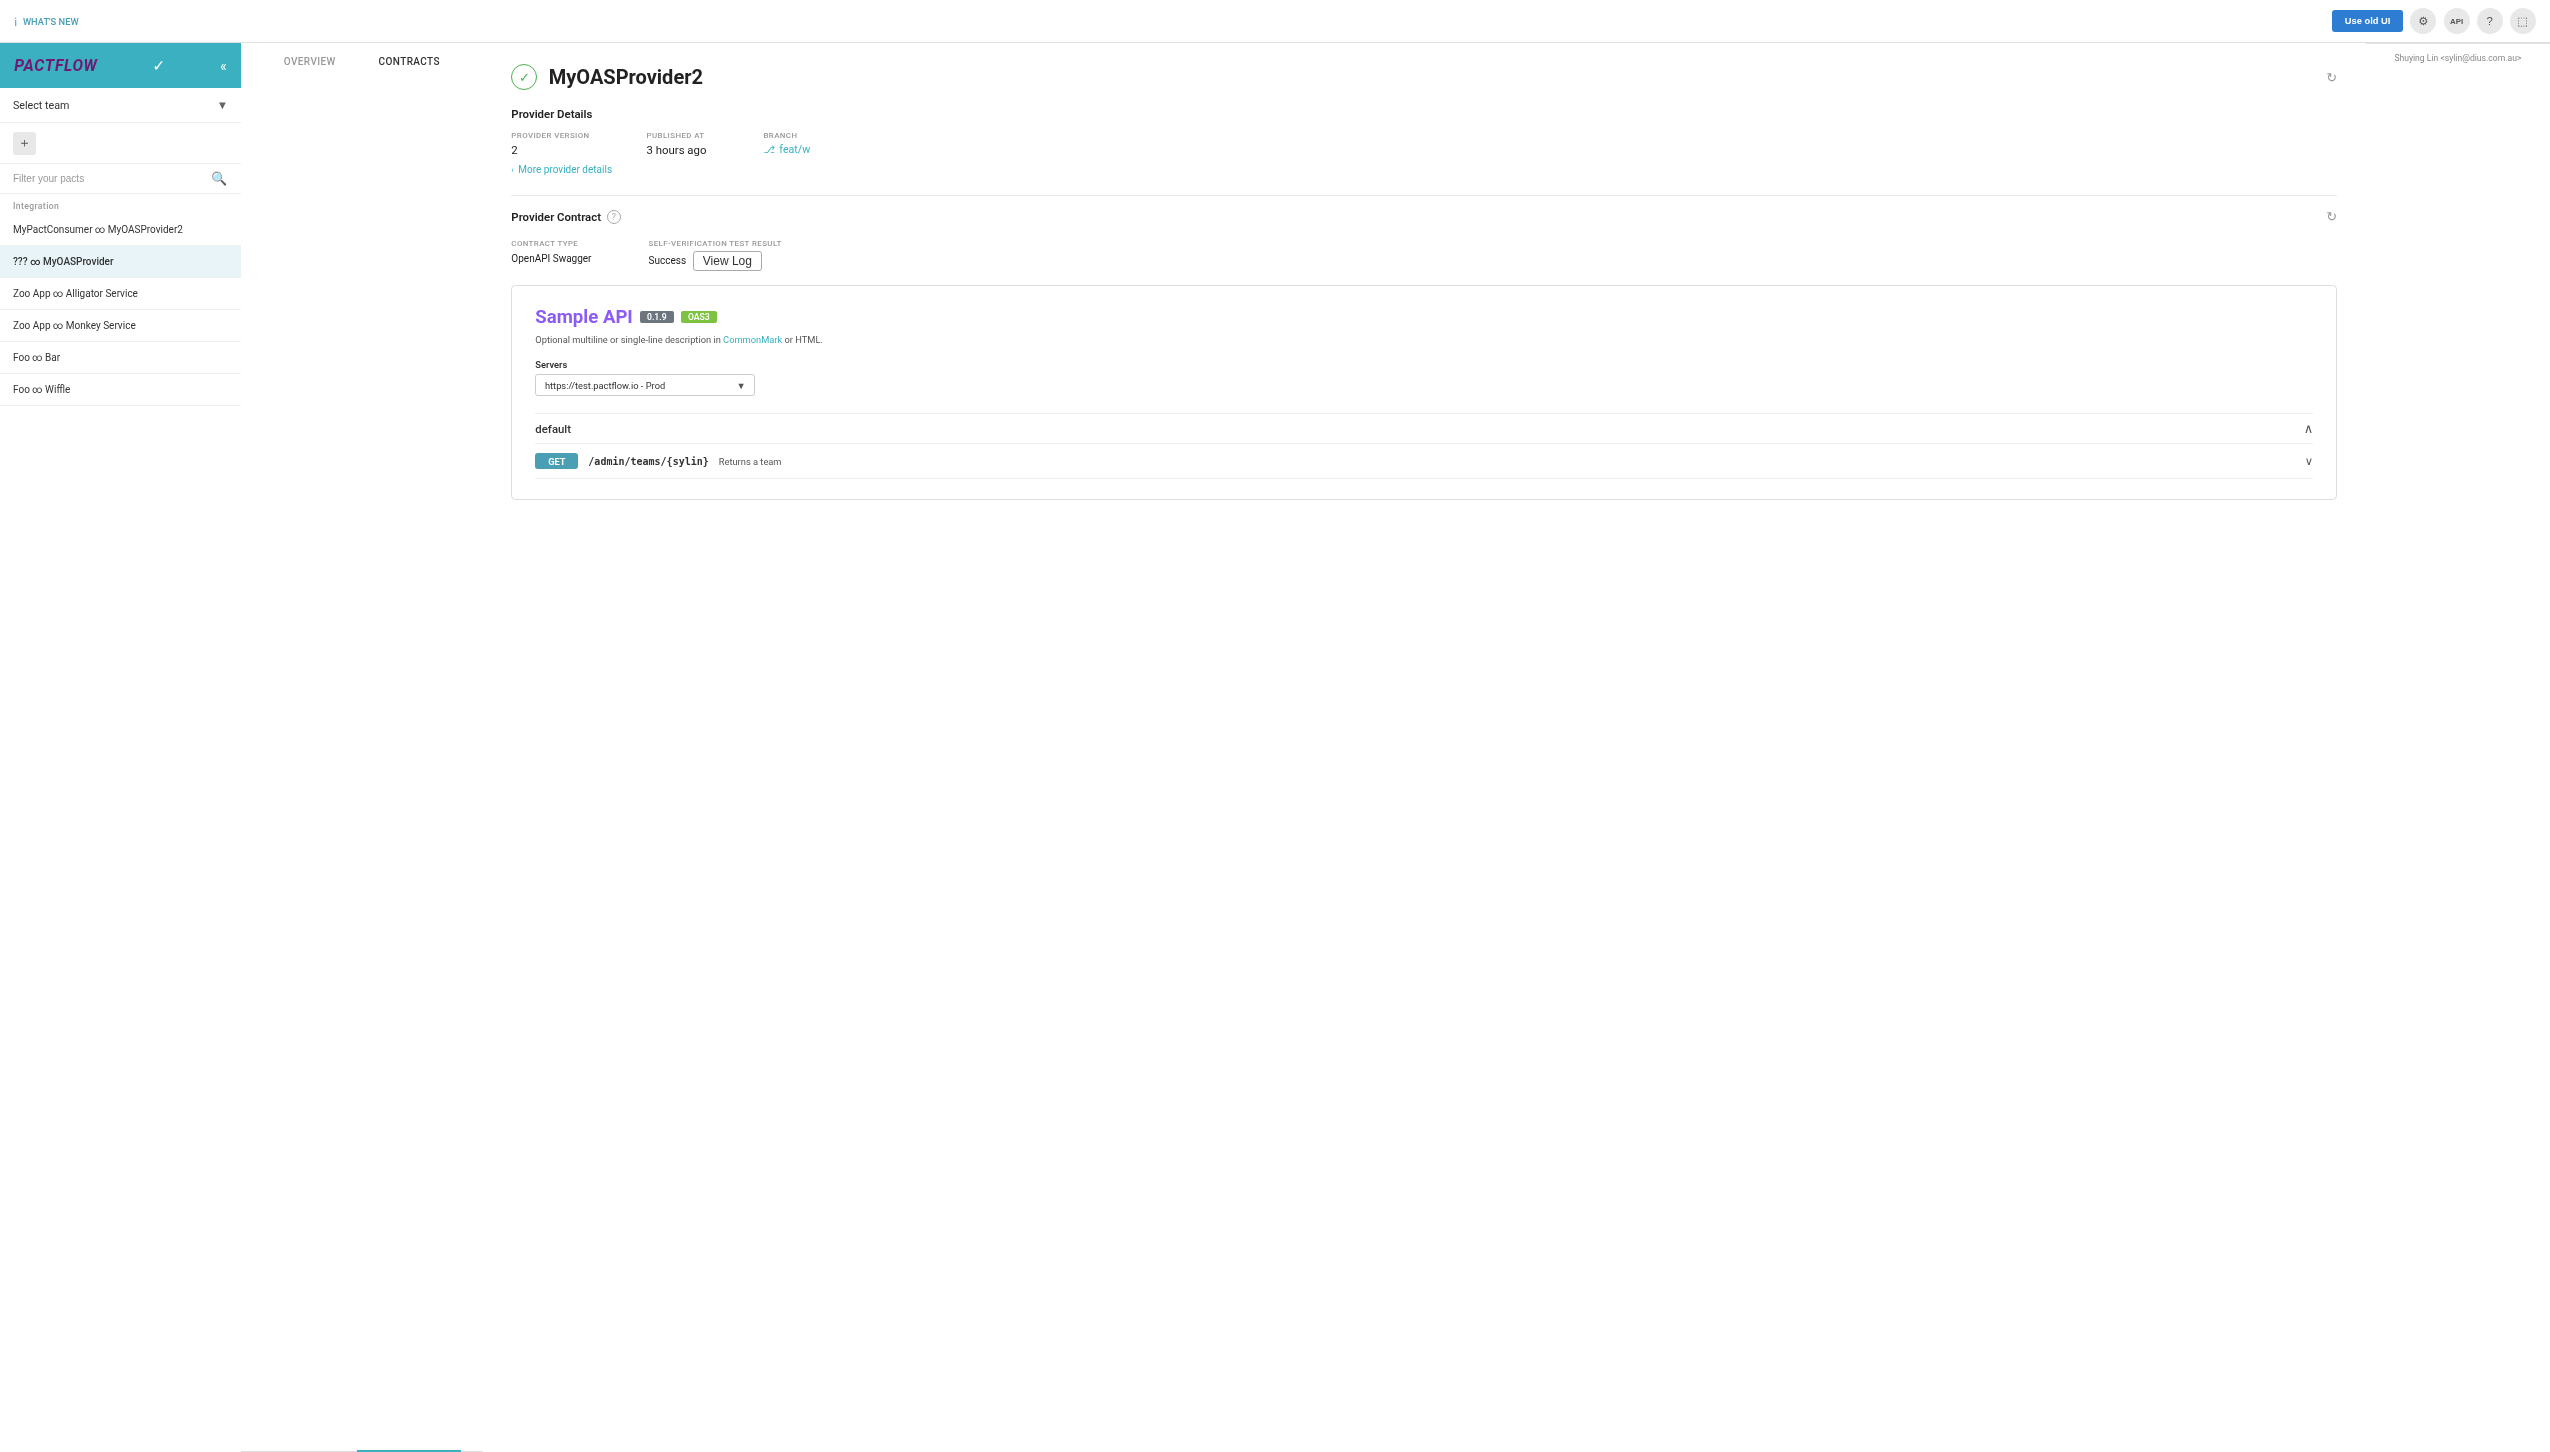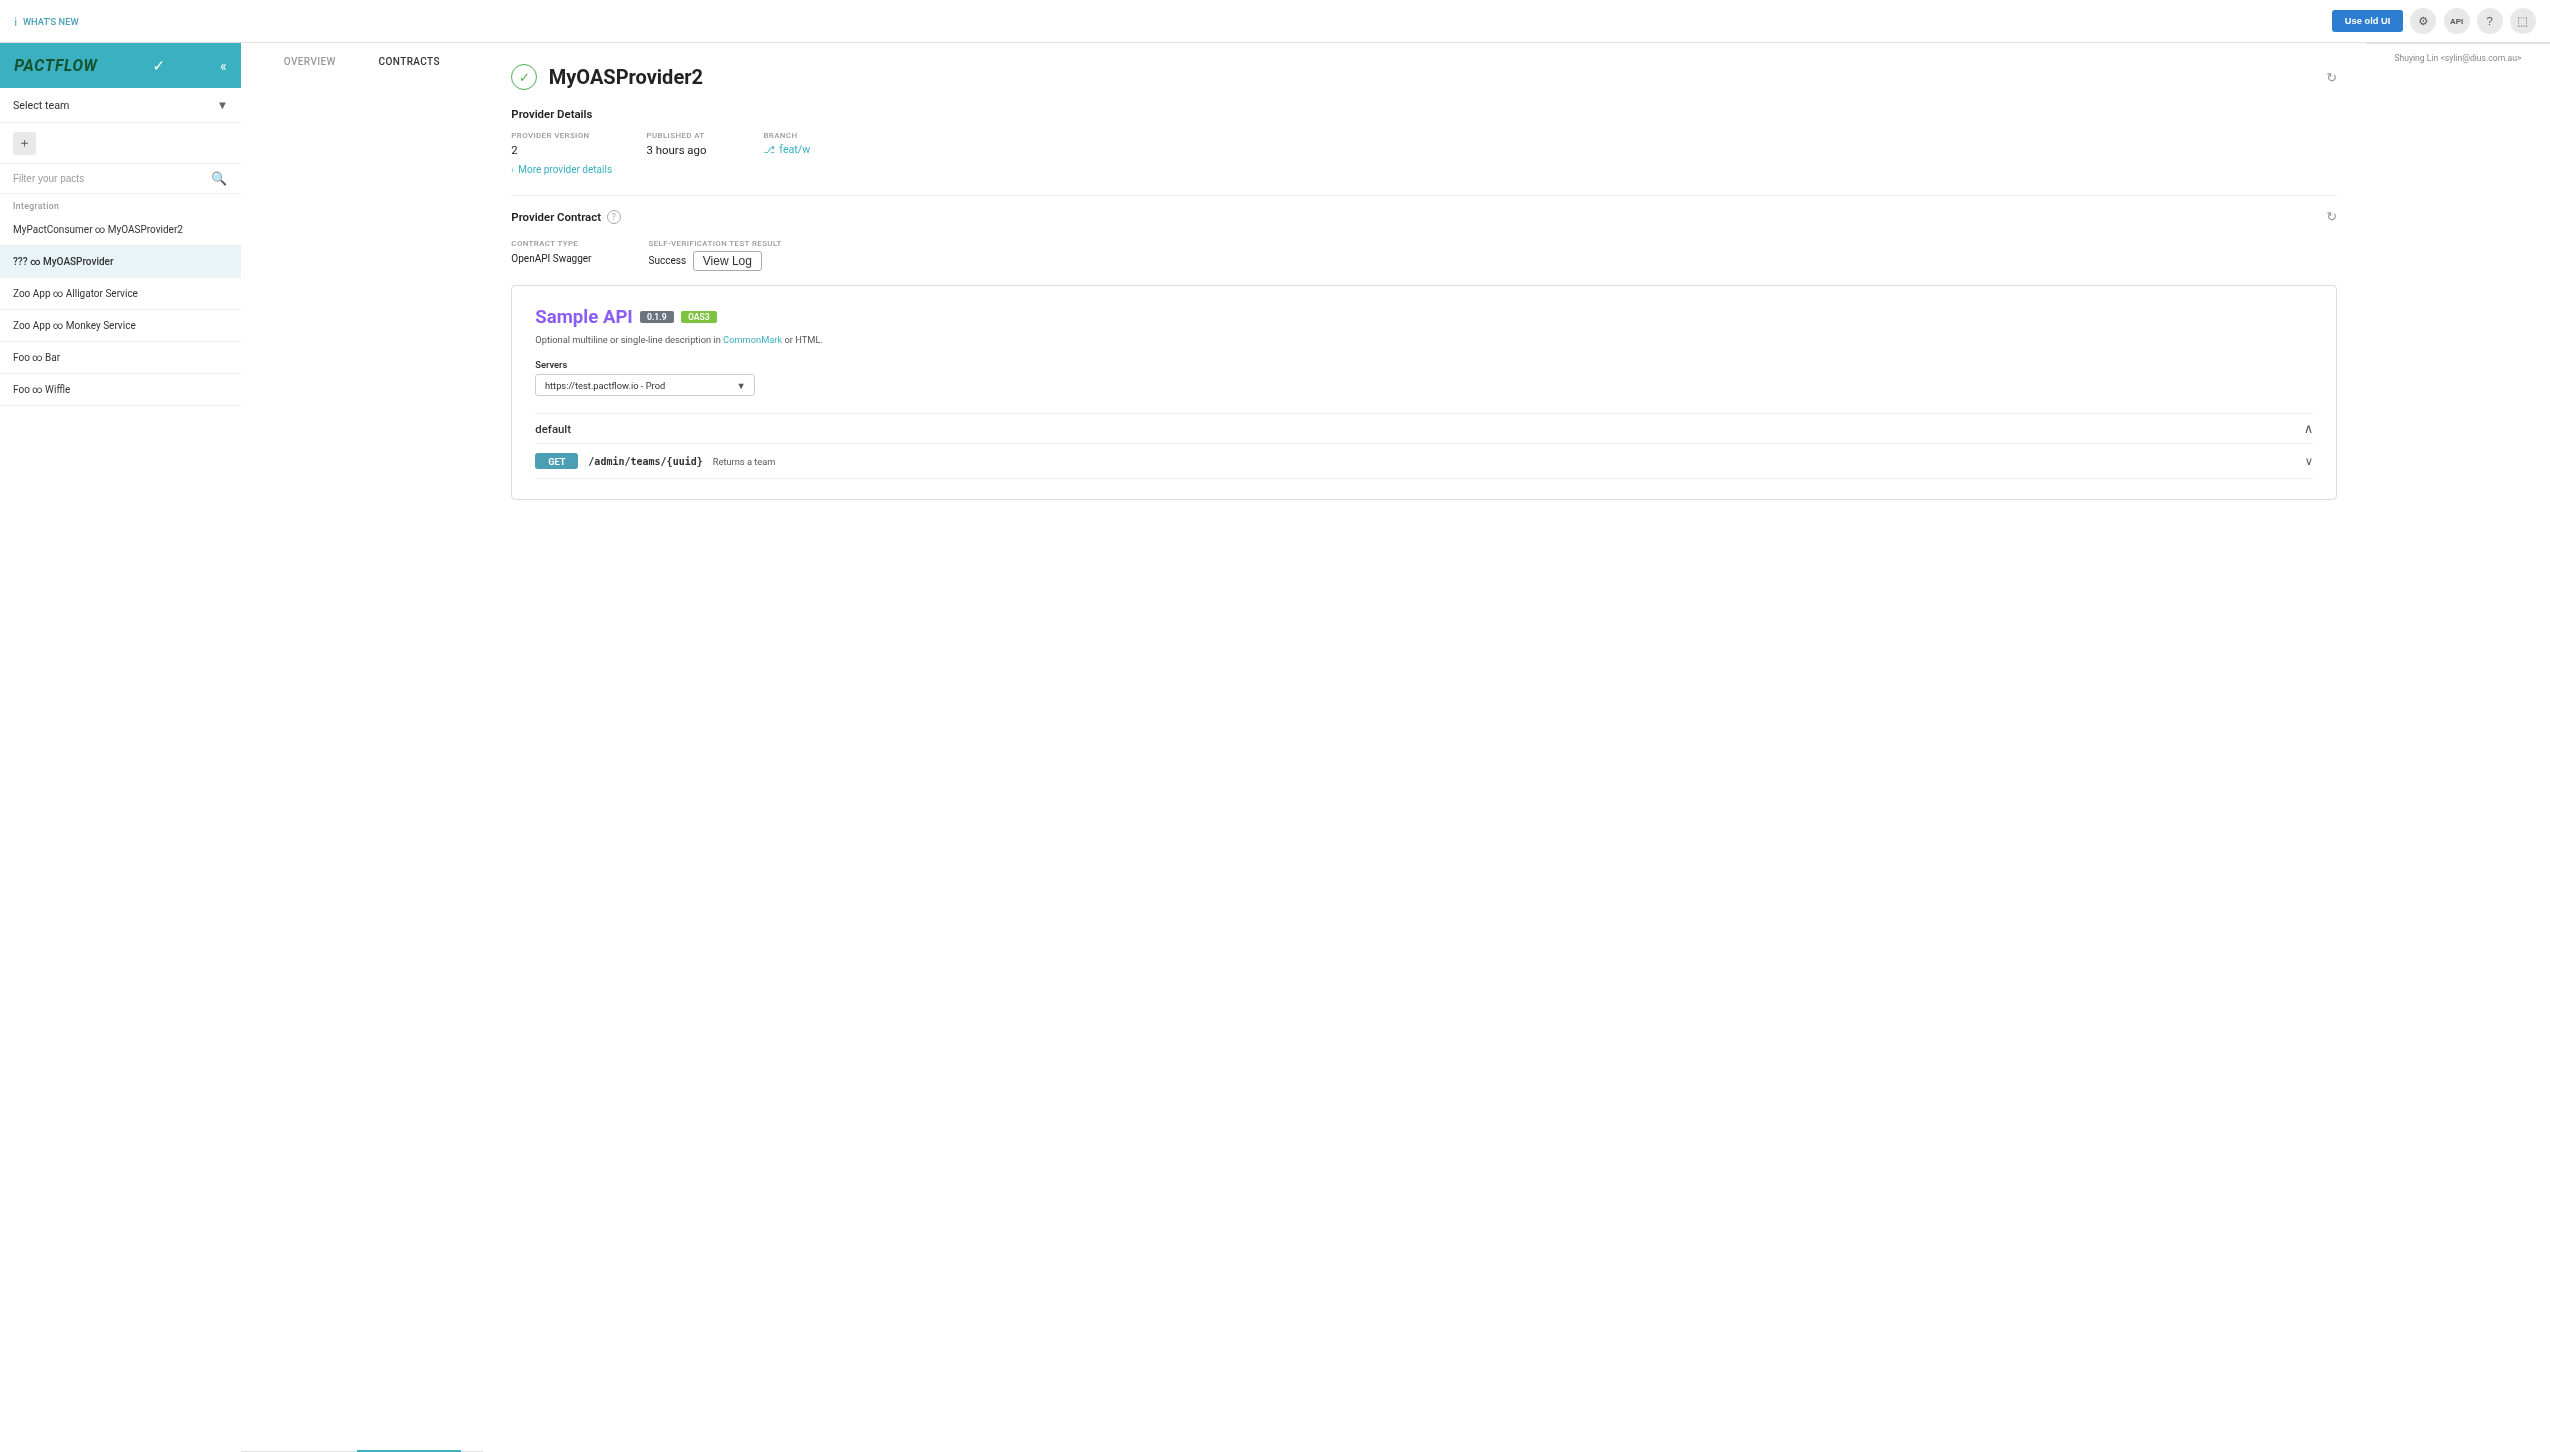--- a/index.html
+++ b/index.html
@@ -13,21 +13,21 @@
     .header-right { display: flex; align-items: center; gap: 7.1px; }
     .use-old-ui-btn { background: #2d7dd2; color: #fff; border: none; border-radius: 2.9px; padding: 5.7px 13px; font-size: 9.3px; font-weight: 600; cursor: pointer; }
     .icon-btn { width: 26px; height: 26px; border-radius: 50%; border: none; background: #e8e8e8; display: flex; align-items: center; justify-content: center; cursor: pointer; font-size: 11.4px; color: #555; }
 
     
     .app-body { display: flex; flex: 1; overflow: hidden; }
 
     
     .sidebar { width: 241px; background: #3ab0c0; display: flex; flex-direction: column; flex-shrink: 0; overflow-y: auto; }
     .sidebar-logo { display: flex; align-items: center; justify-content: space-between; padding: 13px 14.3px; }
-    .logo-text { color: #14532d; font-size: 15.7px; font-weight: 700; letter-spacing: 0.7px; font-style: italic; }
+    .logo-text { color: #701a75; font-size: 15.7px; font-weight: 700; letter-spacing: 0.7px; font-style: italic; }
     .logo-icon { color: #fff; font-size: 15.7px; }
     .sidebar-collapse { color: #fff; font-size: 14.3px; cursor: pointer; }
 
     .sidebar-content { background: #fff; flex: 1; display: flex; flex-direction: column; }
     .select-team-row { display: flex; align-items: center; justify-content: space-between; padding: 10px 13px; border-bottom: 0.7px solid #eee; cursor: pointer; }
     .select-team-label { font-size: 10.7px; color: #333; }
     .select-team-arrow { color: #666; }
 
     .sidebar-add-row { padding: 8.6px 13px; border-bottom: 0.7px solid #eee; }
     .add-btn { background: #e8e8e8; border: none; border-radius: 2.9px; width: 23px; height: 23px; display: flex; align-items: center; justify-content: center; cursor: pointer; font-size: 13px; color: #555; }
@@ -262,21 +262,21 @@
           </div>
         </div>
 
         <div class="default-section">
           <div class="default-header">
             <span class="default-label">default</span>
             <span class="default-collapse-icon">∧</span>
           </div>
           <div class="endpoint-row">
             <span class="method-badge">GET</span>
-            <span class="endpoint-path">/admin/teams/{uuid}</span>
+            <span class="endpoint-path">/admin/teams/{sylin}</span>
             <span class="endpoint-desc">Returns a team</span>
             <span class="endpoint-expand">∨</span>
           </div>
         </div>
       </div>
 
     </div>
 
     <div class="footer-bar">
       <span>Shuying Lin &lt;sylin@dius.com.au&gt;</span>

